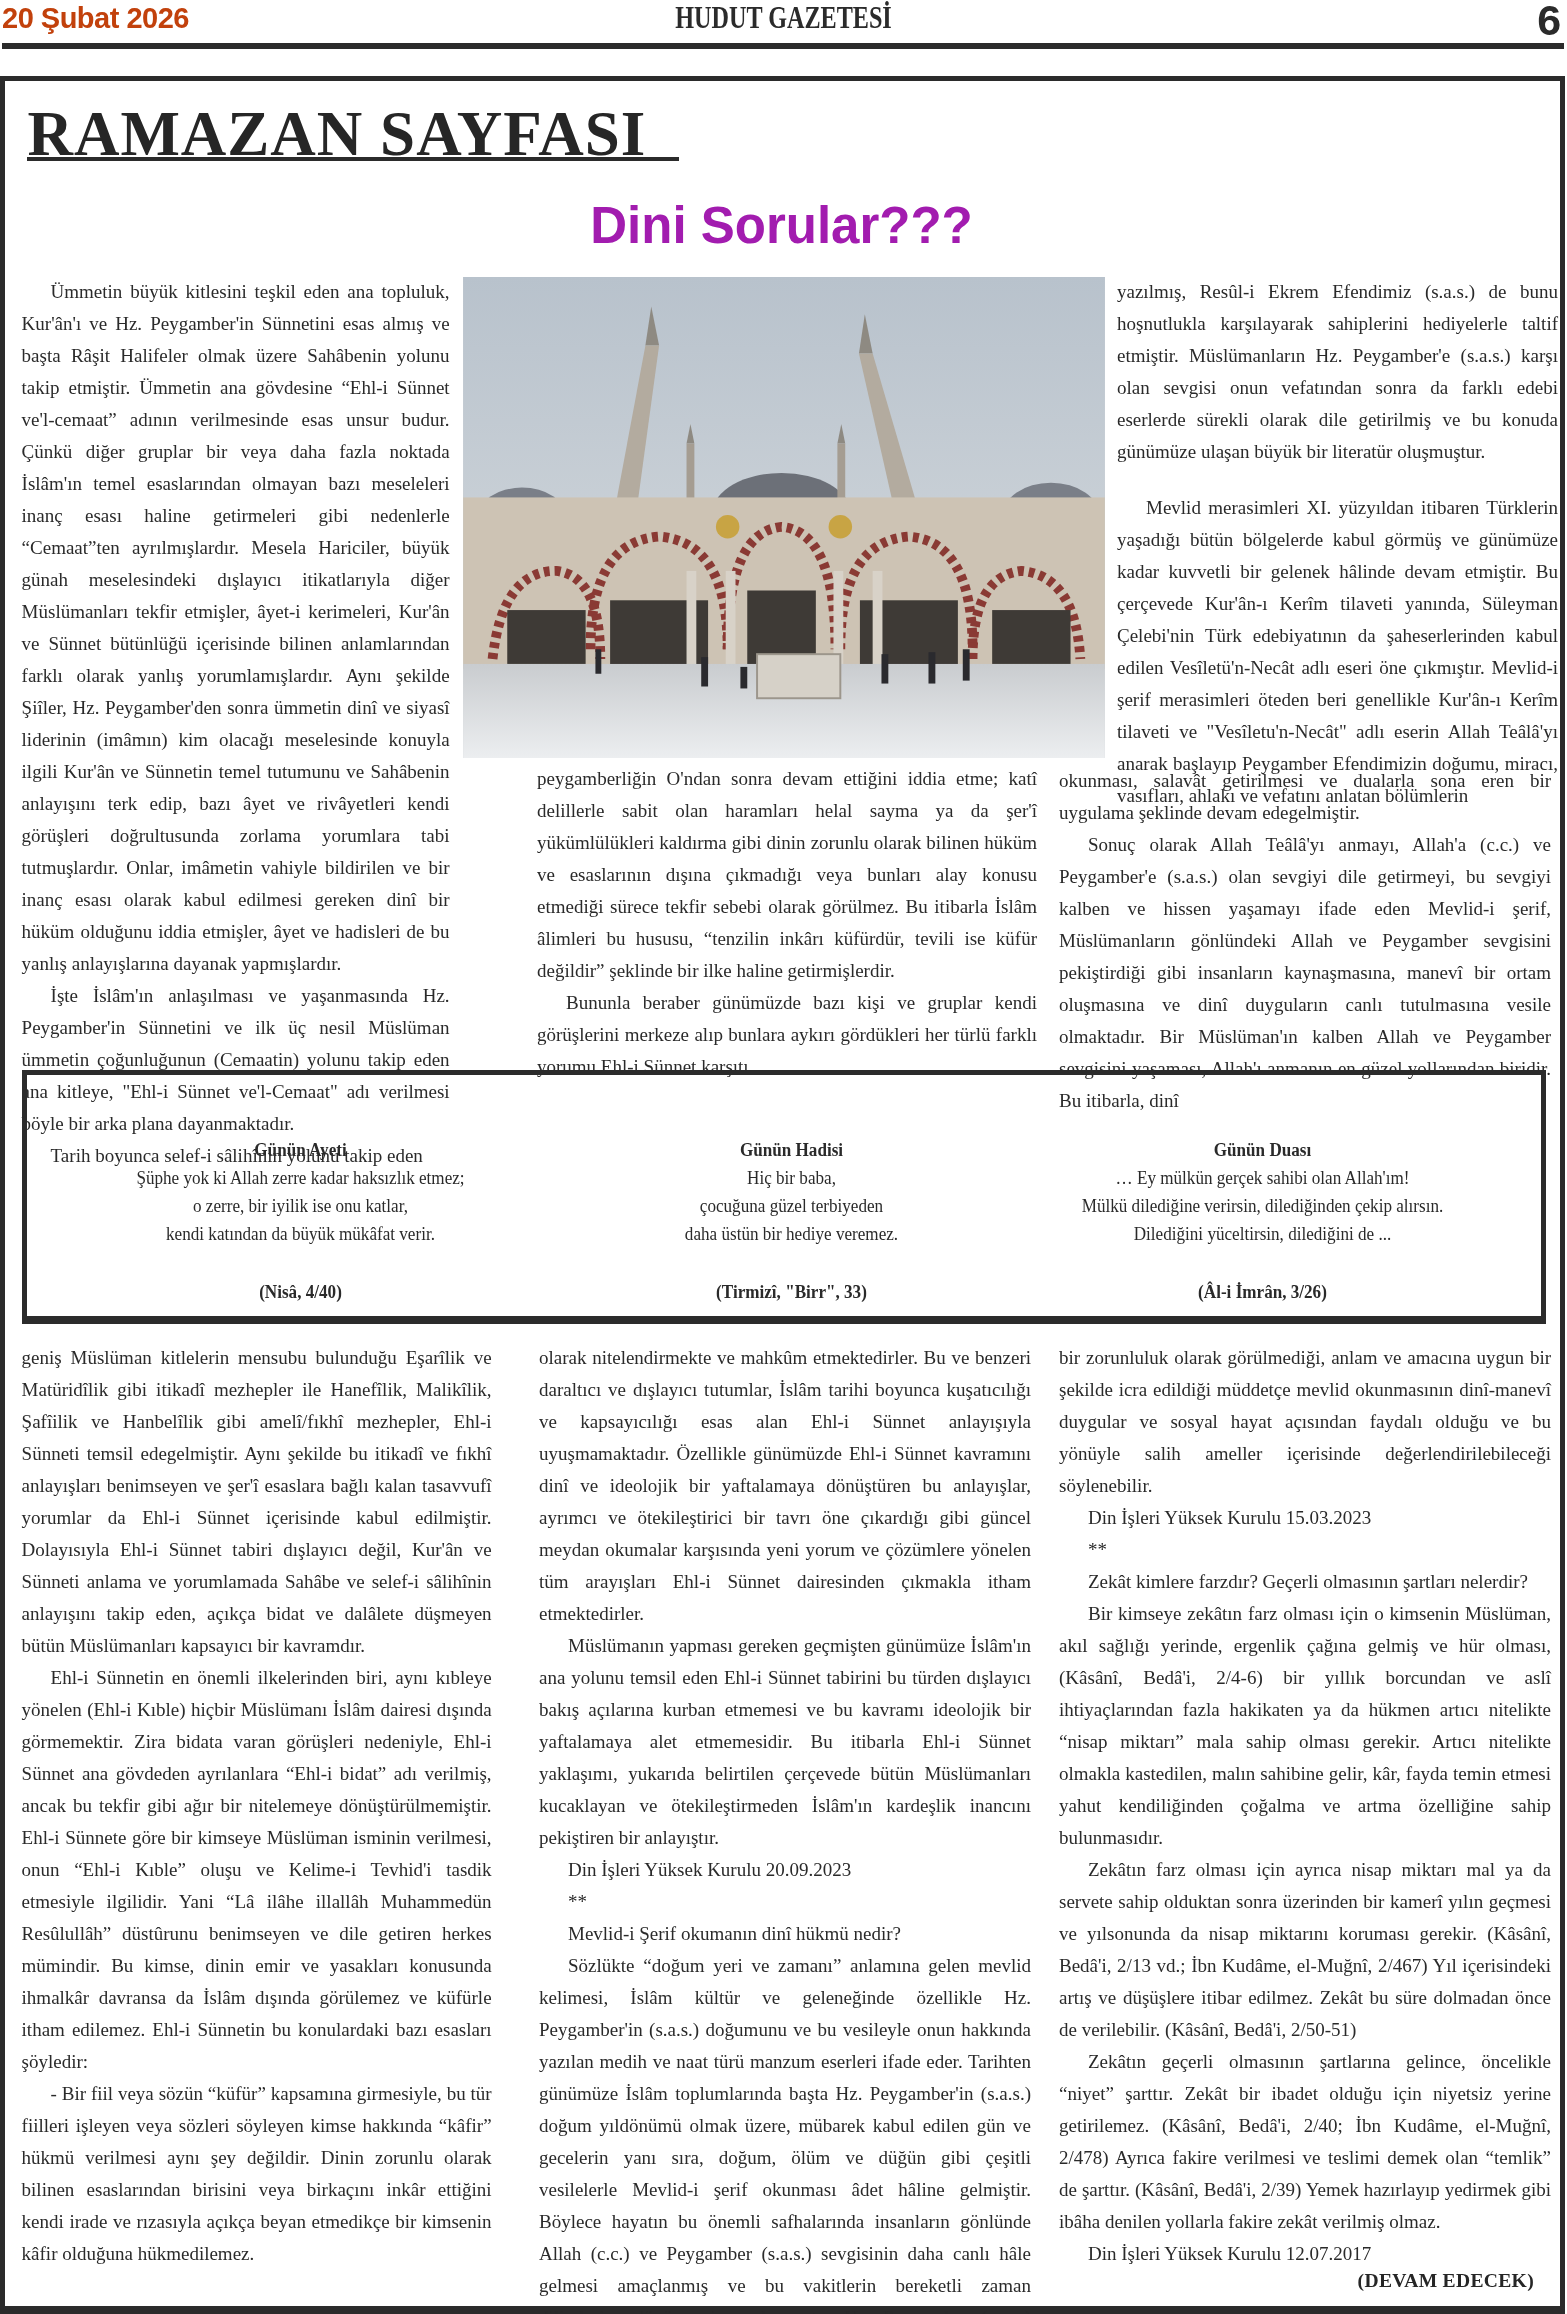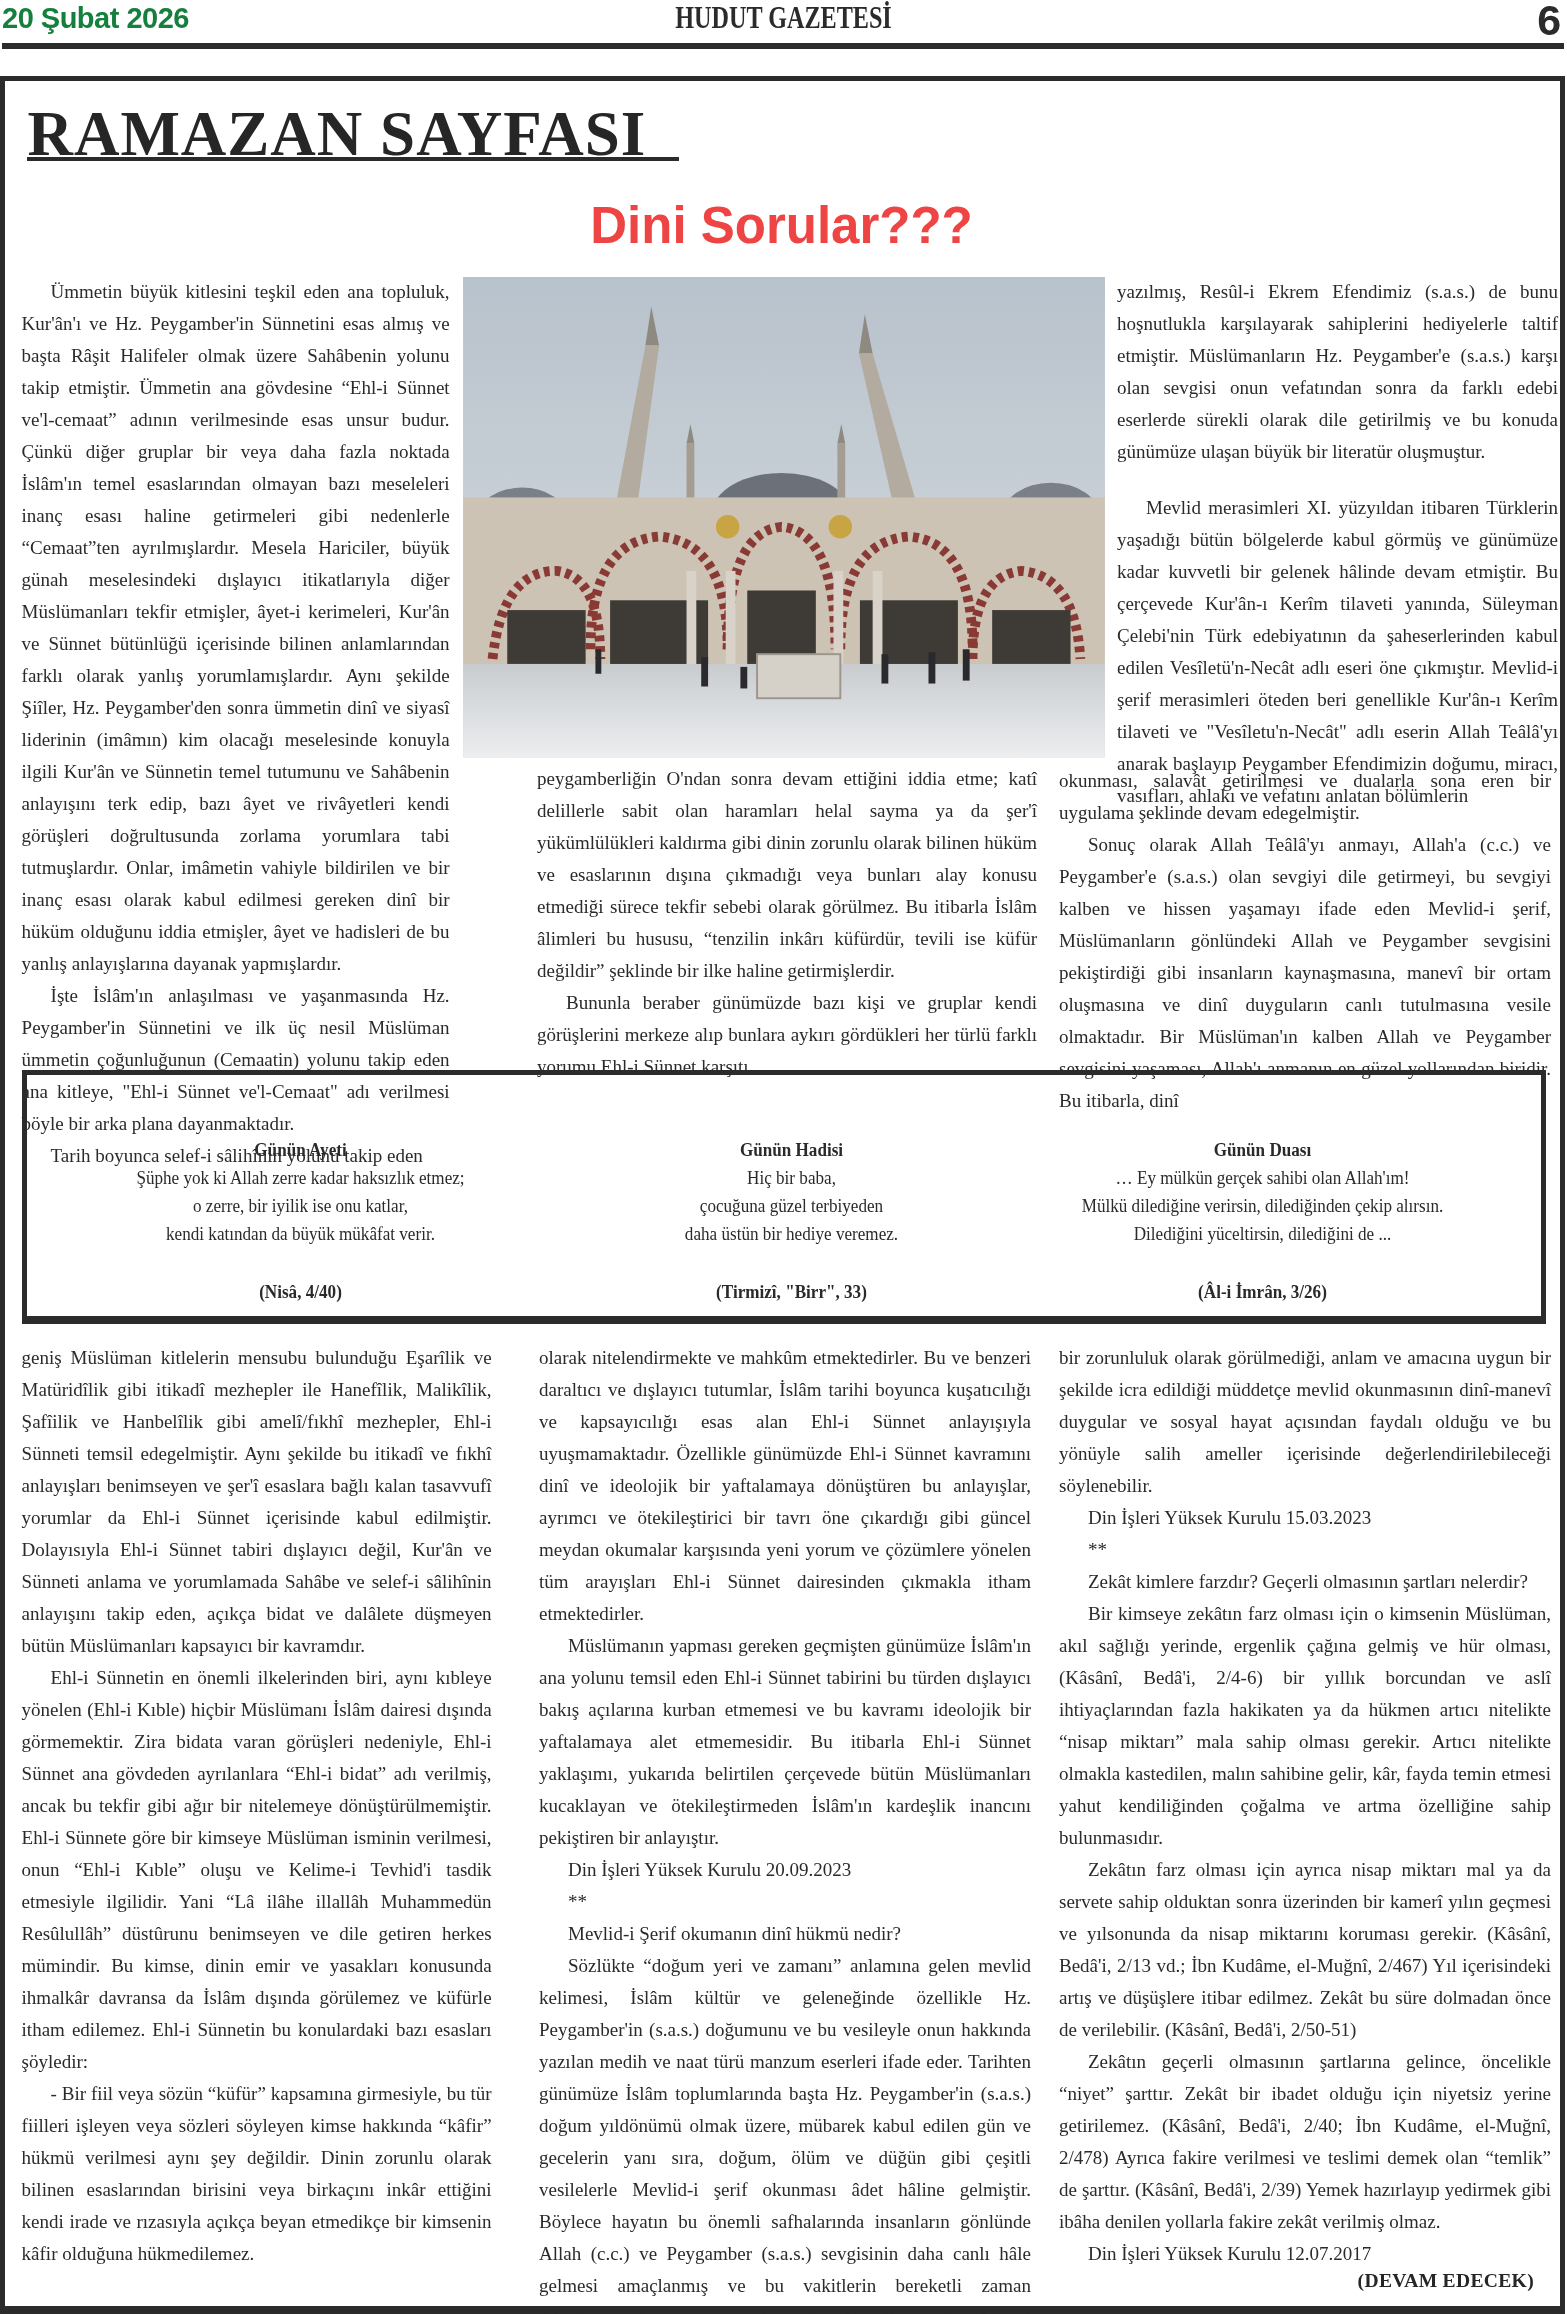--- a/index.html
+++ b/index.html
@@ -1,32 +1,32 @@
 <!DOCTYPE html>
 <html><head>
   <meta charset="utf-8">
   <style>
     * { box-sizing: border-box; margin: 0; padding: 0; }
     html, body { width: 1567px; height: 2314px; background: #ffffff; overflow: hidden; }
     body { position: relative; font-family: "Liberation Serif", serif; color: #2a2a2a; }
 
     
     .masthead { position: absolute; left: 0; top: 0; width: 1567px; height: 51px; }
-    .mh-date { position: absolute; left: 2px; top: 2px; font-family: "Liberation Sans", sans-serif; font-weight: bold; font-size: 29px; letter-spacing: -0.5px; color: #15803d; }
+    .mh-date { position: absolute; left: 2px; top: 2px; font-family: "Liberation Sans", sans-serif; font-weight: bold; font-size: 29px; letter-spacing: -0.5px; color: #c2410c; }
     .mh-name { position: absolute; left: 0; width: 1567px; top: 0px; text-align: center; font-family: "Liberation Serif", serif; font-weight: bold; font-size: 31px; transform: scaleX(0.78); color: #2b2b2b; }
     .mh-page { position: absolute; right: 5.9px; top: -3.9px; font-family: "Liberation Sans", sans-serif; font-weight: bold; font-size: 43px; color: #2b2b2b; }
     .mh-rule { position: absolute; left: 2px; width: 1562px; top: 43px; height: 5.9px; background: #2b2b2b; }
 
     
     .frame { position: absolute; left: 0; top: 76px; width: 1565px; height: 2238px; border: 5.9px solid #2b2b2b; border-bottom: 8.8px solid #2b2b2b; }
 
     .section-title { position: absolute; left: 27.4px; top: 98px; font-family: "Liberation Serif", serif; font-weight: bold; font-size: 63px; letter-spacing: 1px; transform-origin: left top; transform: scaleX(1.0); color: #262626; }
     .section-underline { position: absolute; left: 27.4px; top: 157px; width: 652px; height: 3.9px; background: #2b2b2b; }
 
-    .headline { position: absolute; left: 0; width: 1567px; top: 196px; text-align: center; padding-left: 0; font-family: "Liberation Sans", sans-serif; font-weight: bold; font-size: 51px; color: #ef4444; }
+    .headline { position: absolute; left: 0; width: 1567px; top: 196px; text-align: center; padding-left: 0; font-family: "Liberation Sans", sans-serif; font-weight: bold; font-size: 51px; color: #a21caf; }
     .headline span { position: relative; left: -2px; }
 
     
     .col { position: absolute; font-size: 19px; line-height: 32px; text-align: justify; color: #2a2a2a; }
     .col p { text-indent: 29px; }
     .col p.ni { text-indent: 0; }
     .col p.gap { margin-top: 23.5px; }
 
     .c1 { left: 21.6px; top: 276px; width: 428px; }
     .c2top { left: 537px; top: 763px; width: 500px; }

